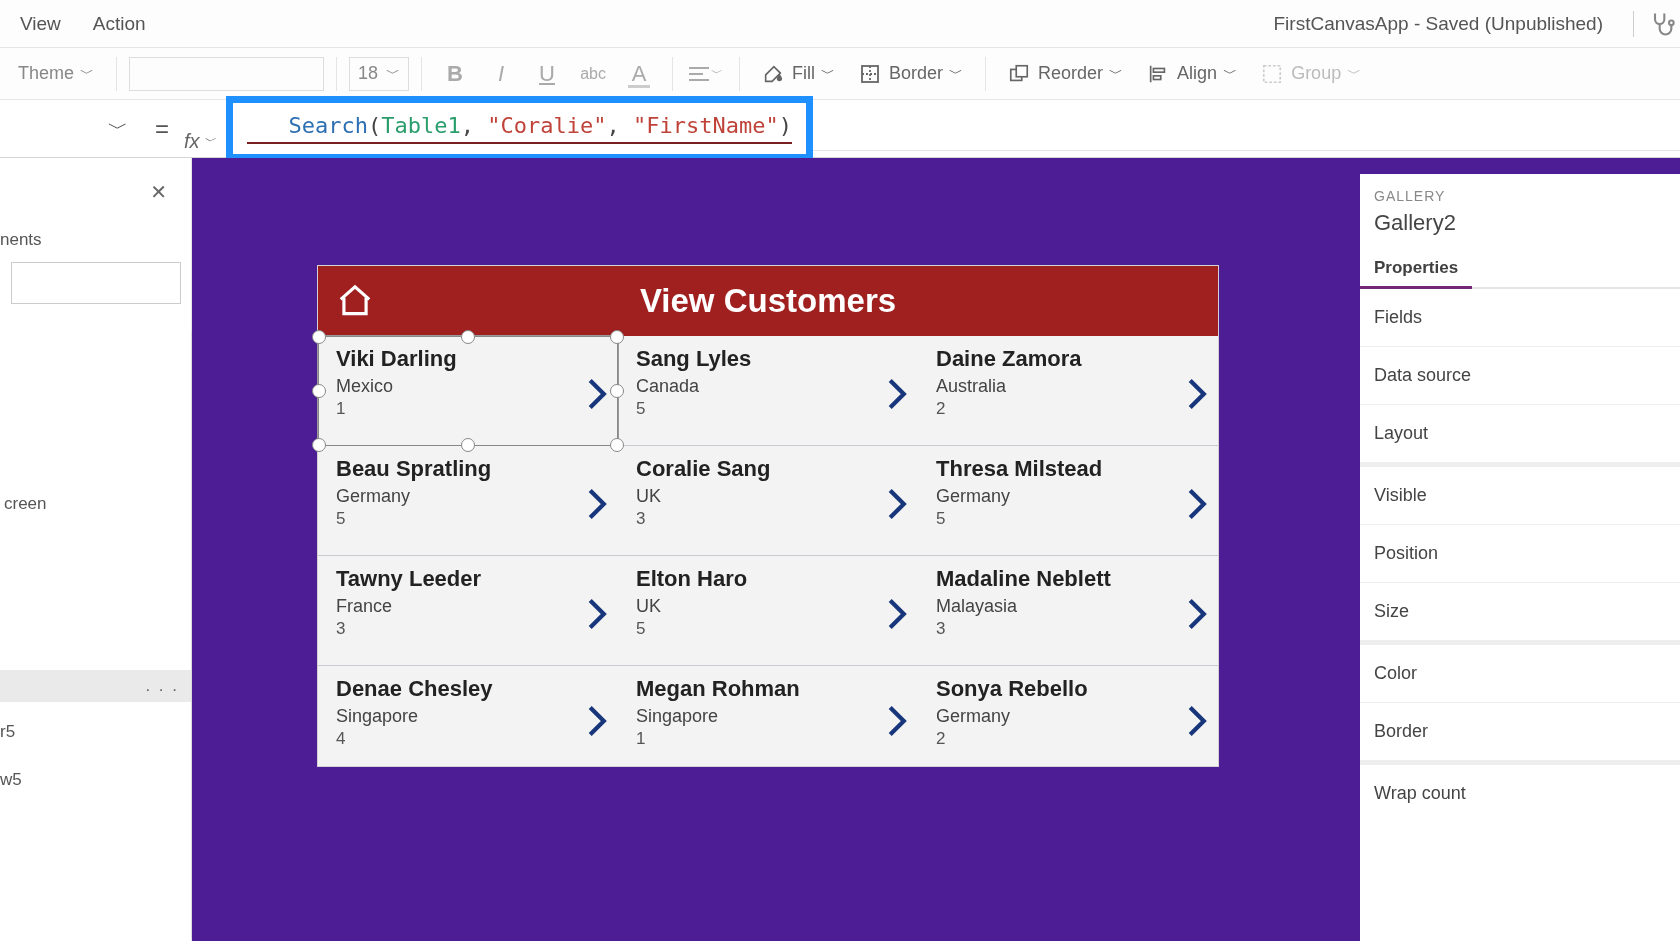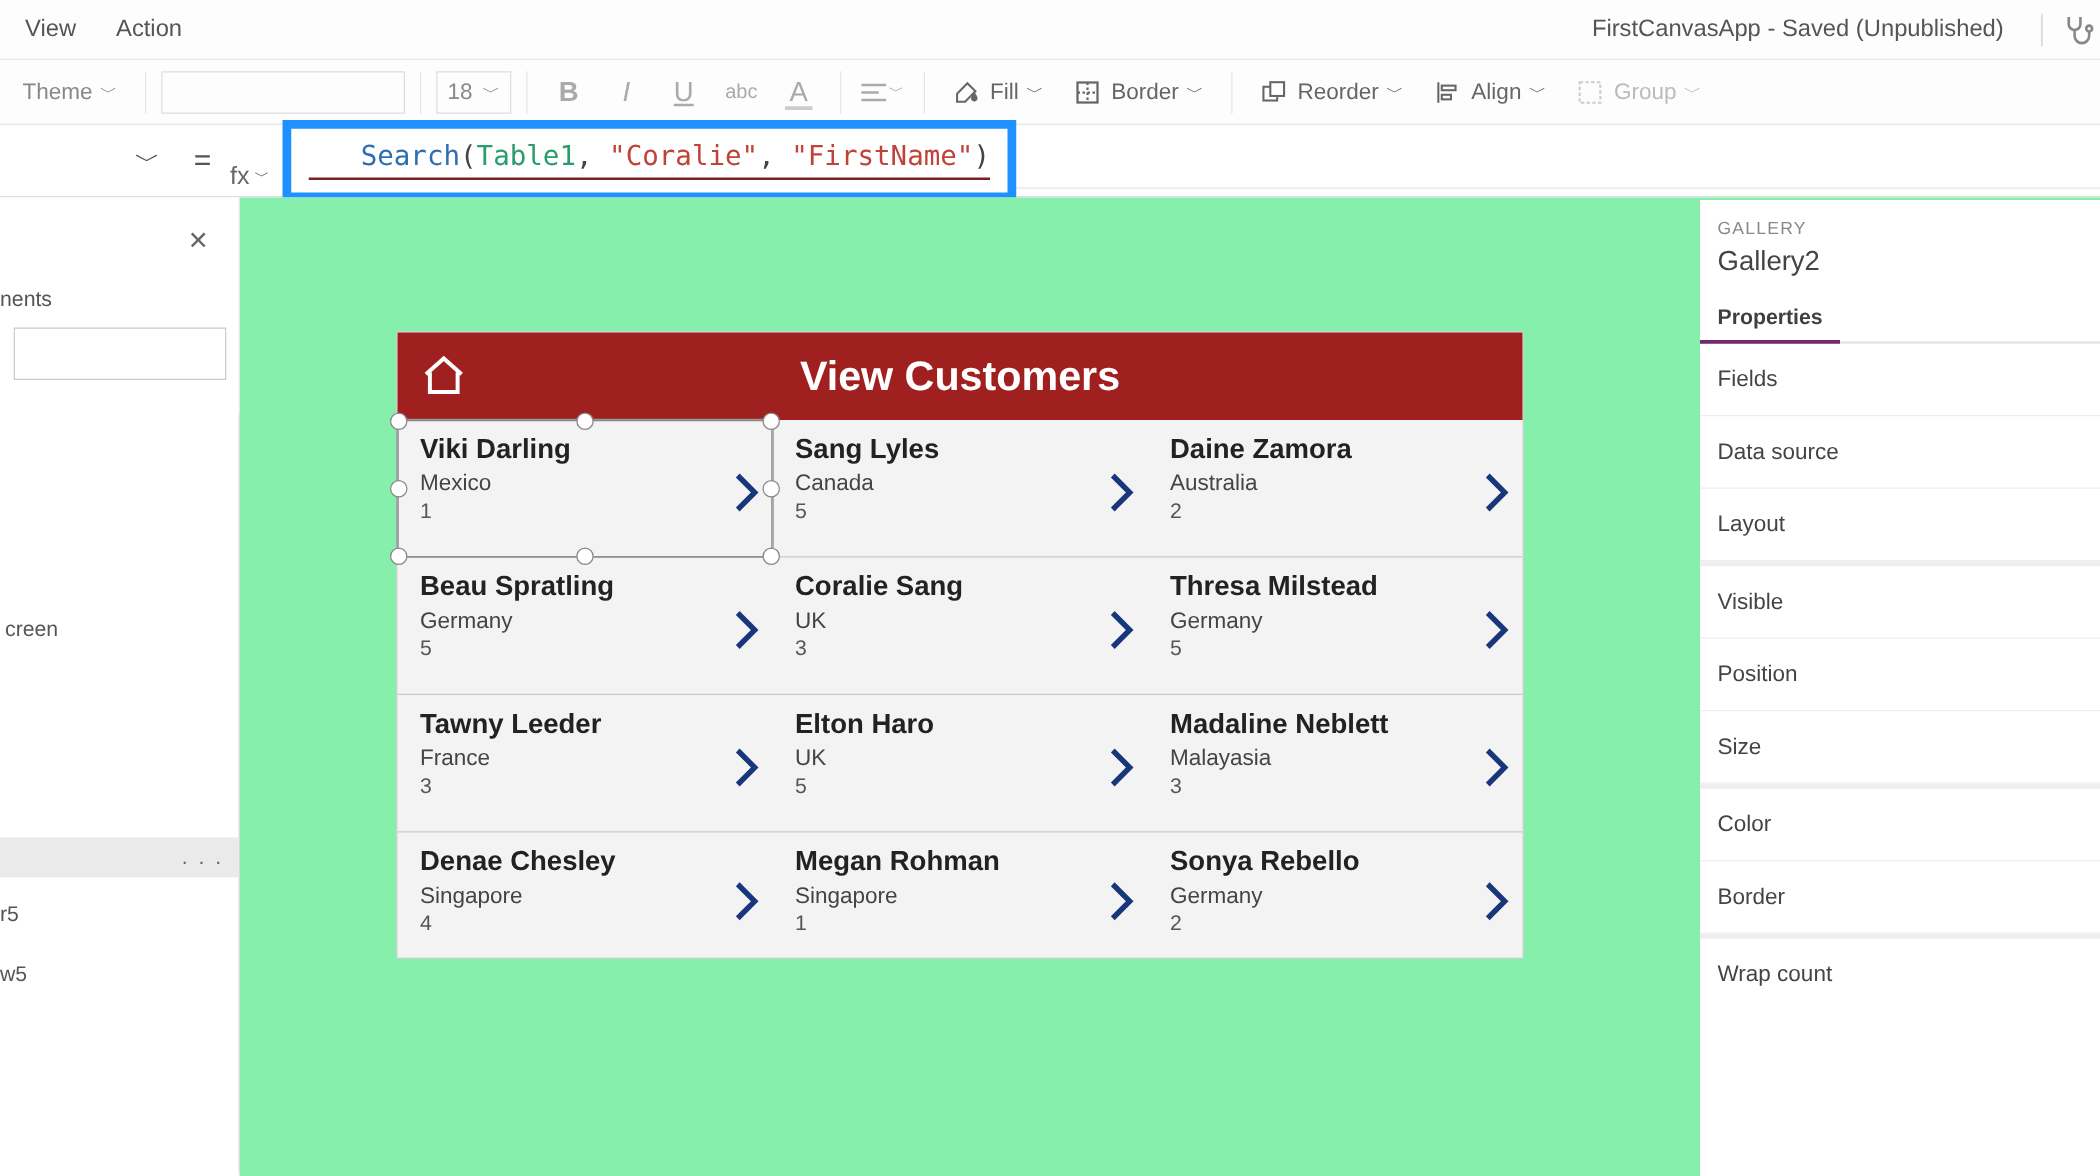--- a/index.html
+++ b/index.html
@@ -107,21 +107,21 @@
     display:flex; align-items:center; justify-content:flex-end;
     padding-right:12px;
     font-size:20px;
     color:#555;
   }
   .equals {
     width: 44px; text-align:center;
     font-size: 24px; color:#555;
   }
   .fx-label {
-    font-size: 20px; color:#666;
+    font-size: 20px; font-style: italic; color:#666;
     display:flex; align-items:center; gap:4px;
     padding-right:10px;
     margin-top:25px;
   }
   .formula-highlight {
     border: 7px solid #1e90ff;
     background:#fff;
     padding: 10px 14px 10px 14px;
     flex:0 0 auto;
     position:relative;
@@ -188,21 +188,21 @@
   .lp-item { padding: 6px 4px; }
   .lp-item.selected { background:#eaeaea; display:flex; justify-content:space-between; padding-right:12px;}
   .lp-dots { color:#666; letter-spacing:2px;}
   .lp-sub { padding-left: 0; margin-top:6px;}
   .lp-sub .lp-item { padding: 14px 4px 14px 0;}
 
   
   .canvas-area {
     flex:1;
     position:relative;
-    background:#86efac;
+    background:#4c1d95;
   }
   .device-frame {
     position:absolute;
     left: 126px;
     top: 108px;
     width: 900px;
     background:#f3f3f3;
     box-shadow: 0 0 0 1px #d2d2d2;
   }
   .dev-header {
@@ -267,21 +267,21 @@
     border-radius:50%;
     position:absolute;
     margin:-7px 0 0 -7px;
   }
 
   
   .right-panel {
     width: 320px;
     background:#fff;
     position:absolute;
-    right:0; top:2px; bottom:0;
+    right:0; top:16px; bottom:0;
     font-size:18px;
     color:#444;
     padding-top:14px;
   }
   .rp-label { font-size:14px; color:#888; letter-spacing:1px; padding-left:14px;}
   .rp-name { font-size:22px; padding:6px 14px 10px 14px;}
   .rp-tabs { display:flex; border-bottom:2px solid #e5e5e5; margin-top:4px;}
   .rp-tab { padding:8px 14px; font-size:17px; font-weight:600; cursor:pointer;}
   .rp-tab.active { border-bottom:3px solid #742774; margin-bottom:-2px; color:#404040;}
   .rp-prop { padding:18px 14px; border-bottom:1px solid #eee;}

